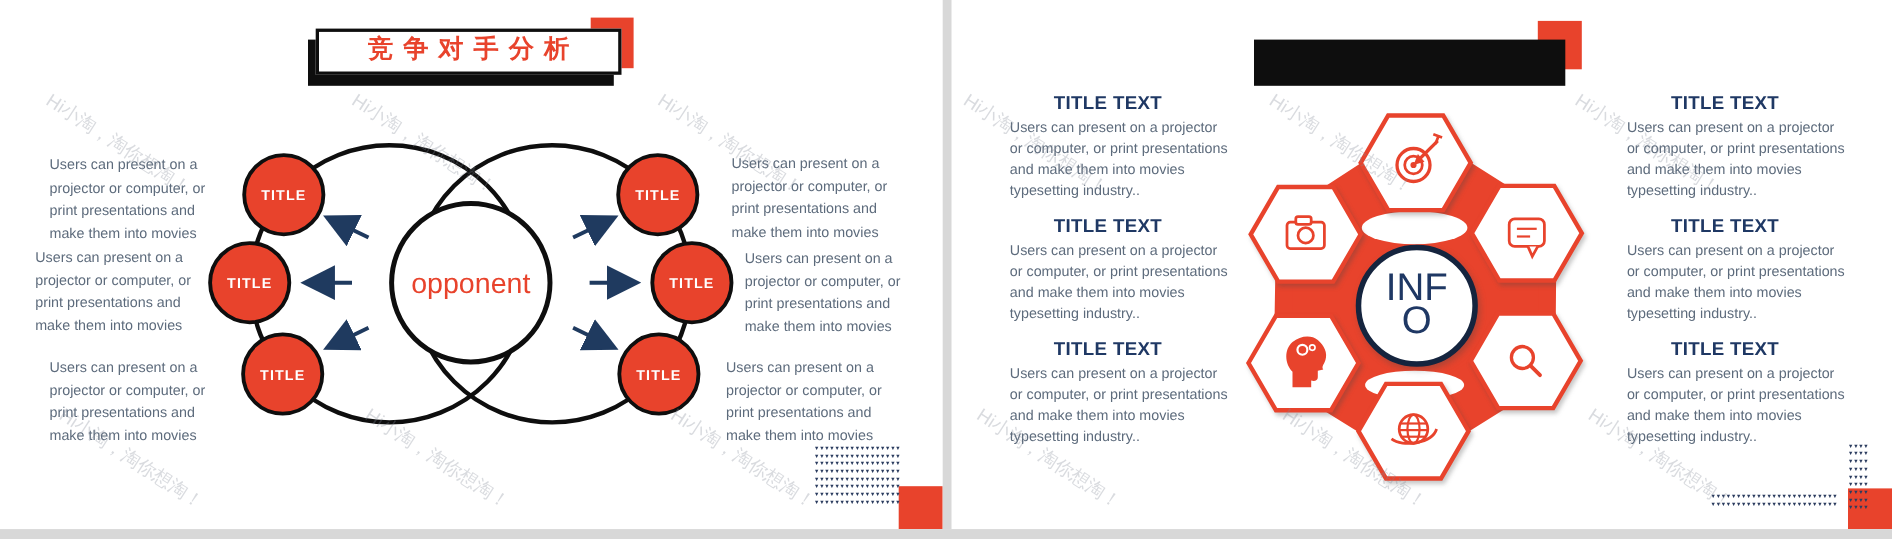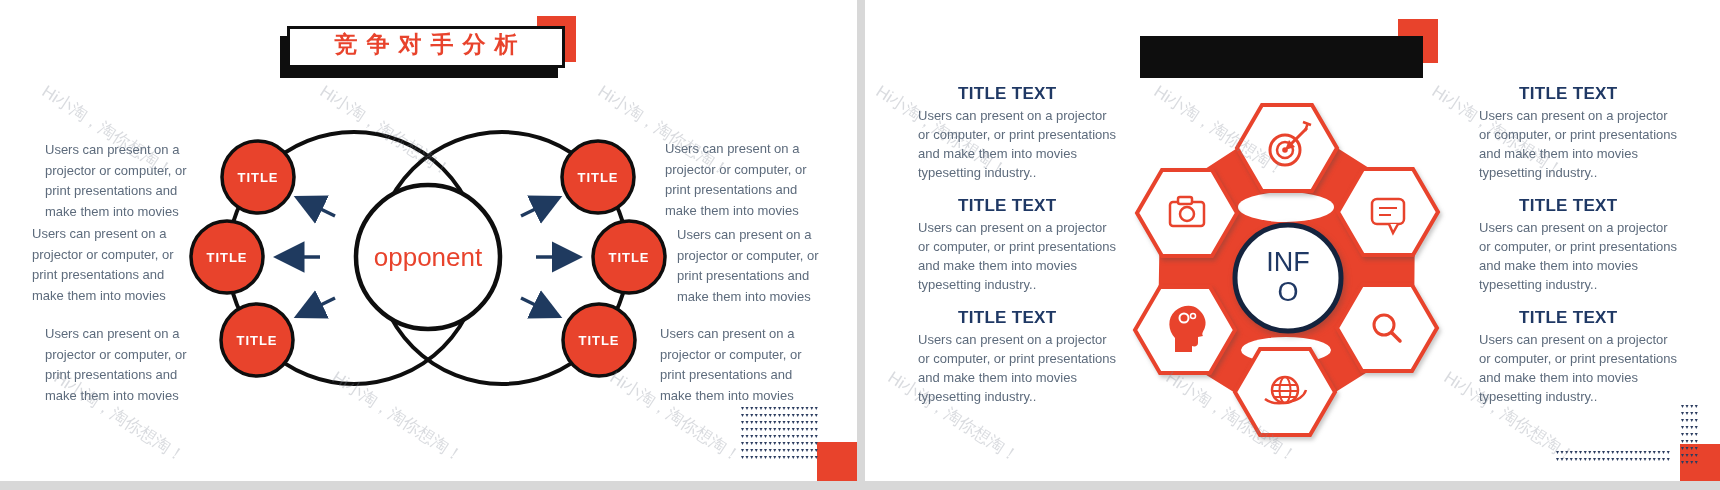--- a/index.html
+++ b/index.html
@@ -21,21 +21,21 @@
   .title-text { color:#e8432c; font-size:23px; font-weight:bold; letter-spacing:9px; text-indent:9px; white-space:nowrap; }
 
   
   .blk { position:absolute; width:166px; font-size:13px; line-height:20.5px; color:#5d6b7c; }
 
   
   .sec-h { position:absolute; width:210px; font-size:17px; font-weight:bold; color:#1f3864; letter-spacing:0.3px;margin-left:40px; }
   .sec-p { position:absolute; width:200px; font-size:13px; line-height:19px; color:#5d6b7c; }
 
   .info-label { position:absolute; width:60px; text-align:center; color:#1f3864;
-    font-size:27px; line-height:30px; word-break:break-all; }
+    font-size:35px; line-height:30px; word-break:break-all; }
 
   
   .wm { position:absolute; font-size:17px; color:rgba(130,136,148,0.30); white-space:nowrap;
     transform:rotate(33deg); transform-origin:left top; z-index:50; pointer-events:none; }
 
   
   .dots { position:absolute; color:#2b3c5f; font-size:6px; line-height:7px; letter-spacing:1.6px; white-space:pre; z-index:6; }
   .corner-sq { position:absolute; background:#e8432c; z-index:5; }
 
   svg { position:absolute; left:0; top:0; }

